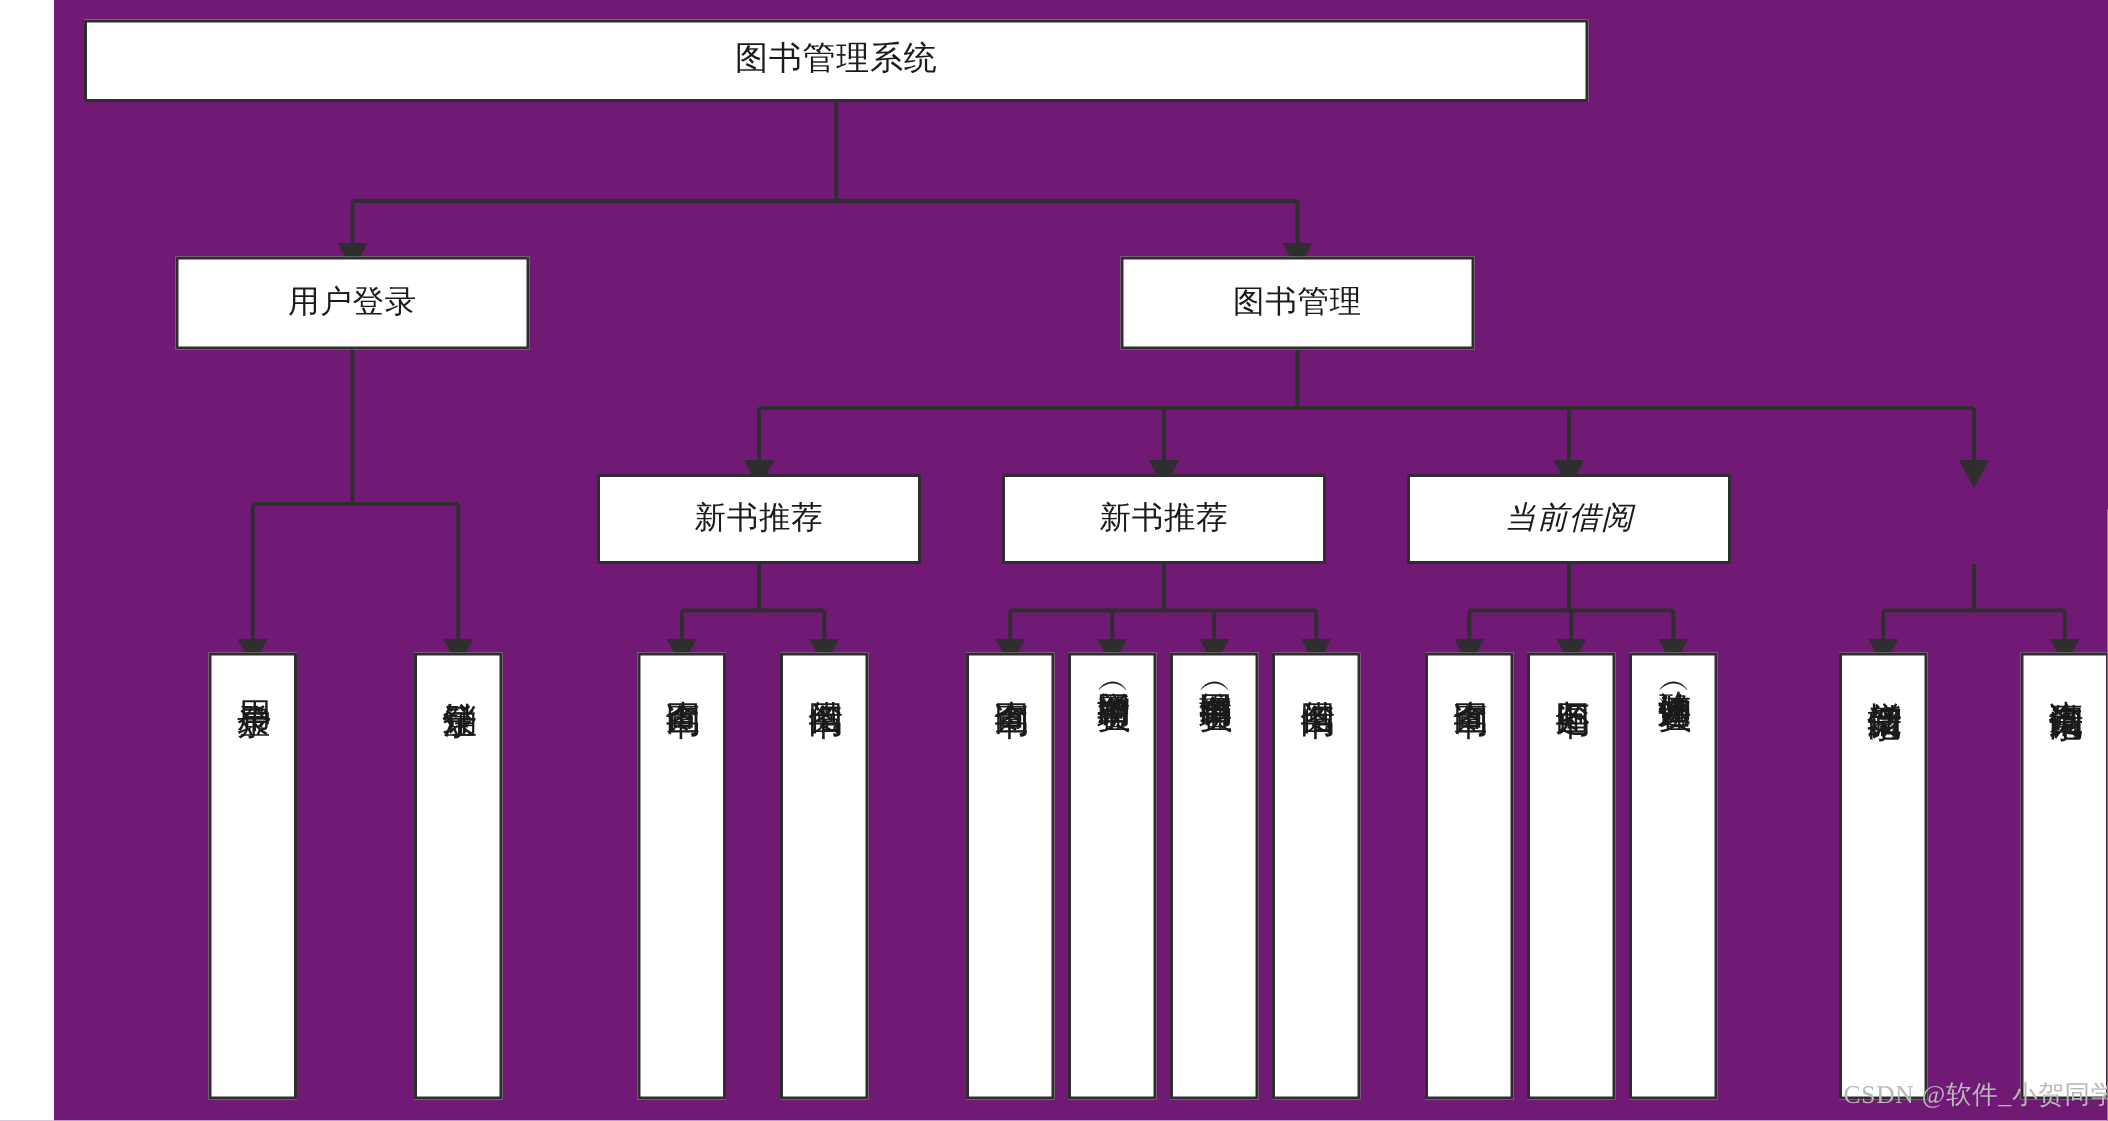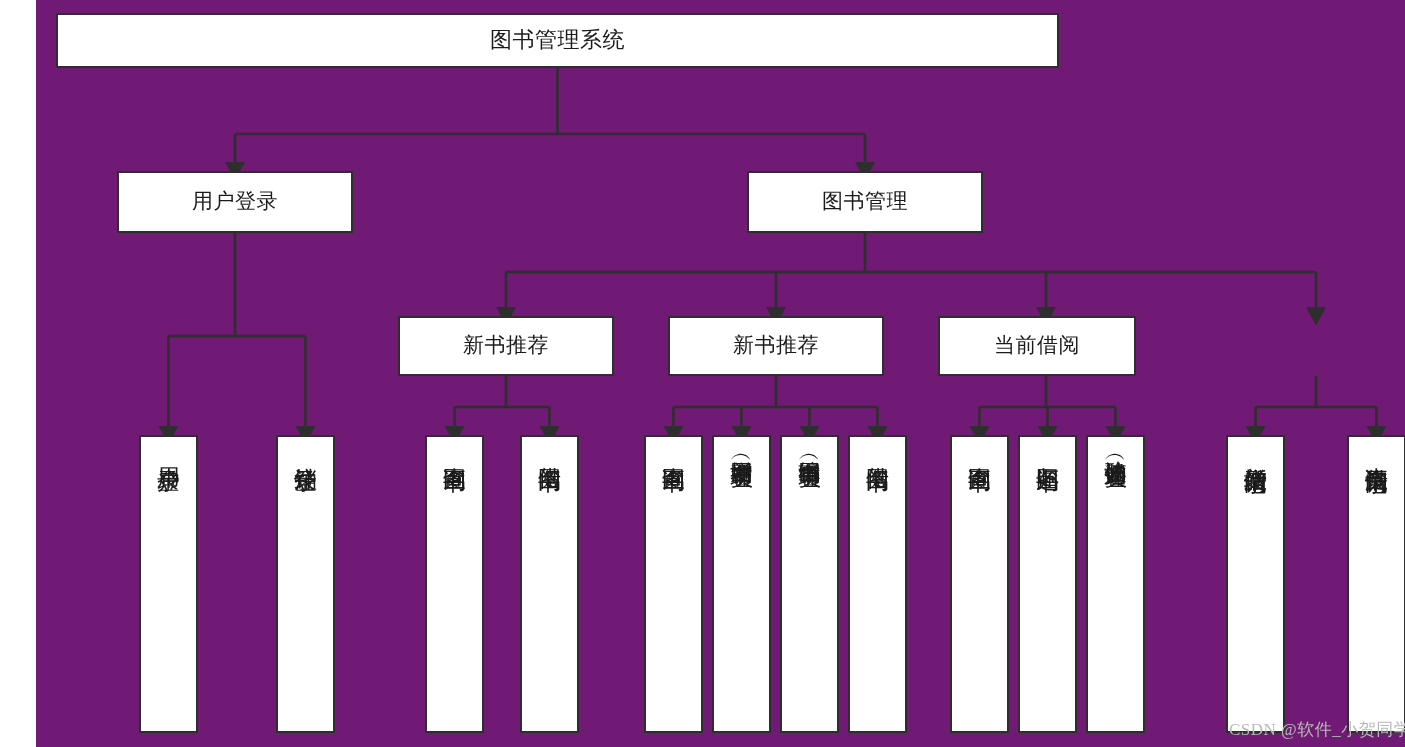--- a/index.html
+++ b/index.html
@@ -138,21 +138,21 @@
   <div class="node horiz" style="left: 711px; top: 171px; width: 236px; height: 62px;">
     <span class="node-label">图书管理</span>
   </div>
 
   <div class="node horiz" style="left: 362px; top: 316px; width: 216px; height: 60px; align-items: center;">
     <span class="node-label">新书推荐</span>
   </div>
   <div class="node horiz" style="left: 632px; top: 316px; width: 216px; height: 60px;">
     <span class="node-label">新书推荐</span>
   </div>
-  <div class="node horiz" style="left: 902px; top: 316px; width: 198px; height: 60px;">
+  <div class="node horiz" style="left: 902px; top: 316px; width: 216px; height: 60px; font-style: italic;">
     <span class="node-label">当前借阅</span>
   </div>
 
   <div class="node vert" style="left: 103px; top: 435px; width: 59px; height: 298px;">
     <span class="node-label">用户登录</span>
   </div>
   <div class="node vert" style="left: 240px; top: 435px; width: 59px; height: 298px;">
     <span class="node-label">注销登录</span>
   </div>
   <div class="node vert" style="left: 389px; top: 435px; width: 59px; height: 298px;">

